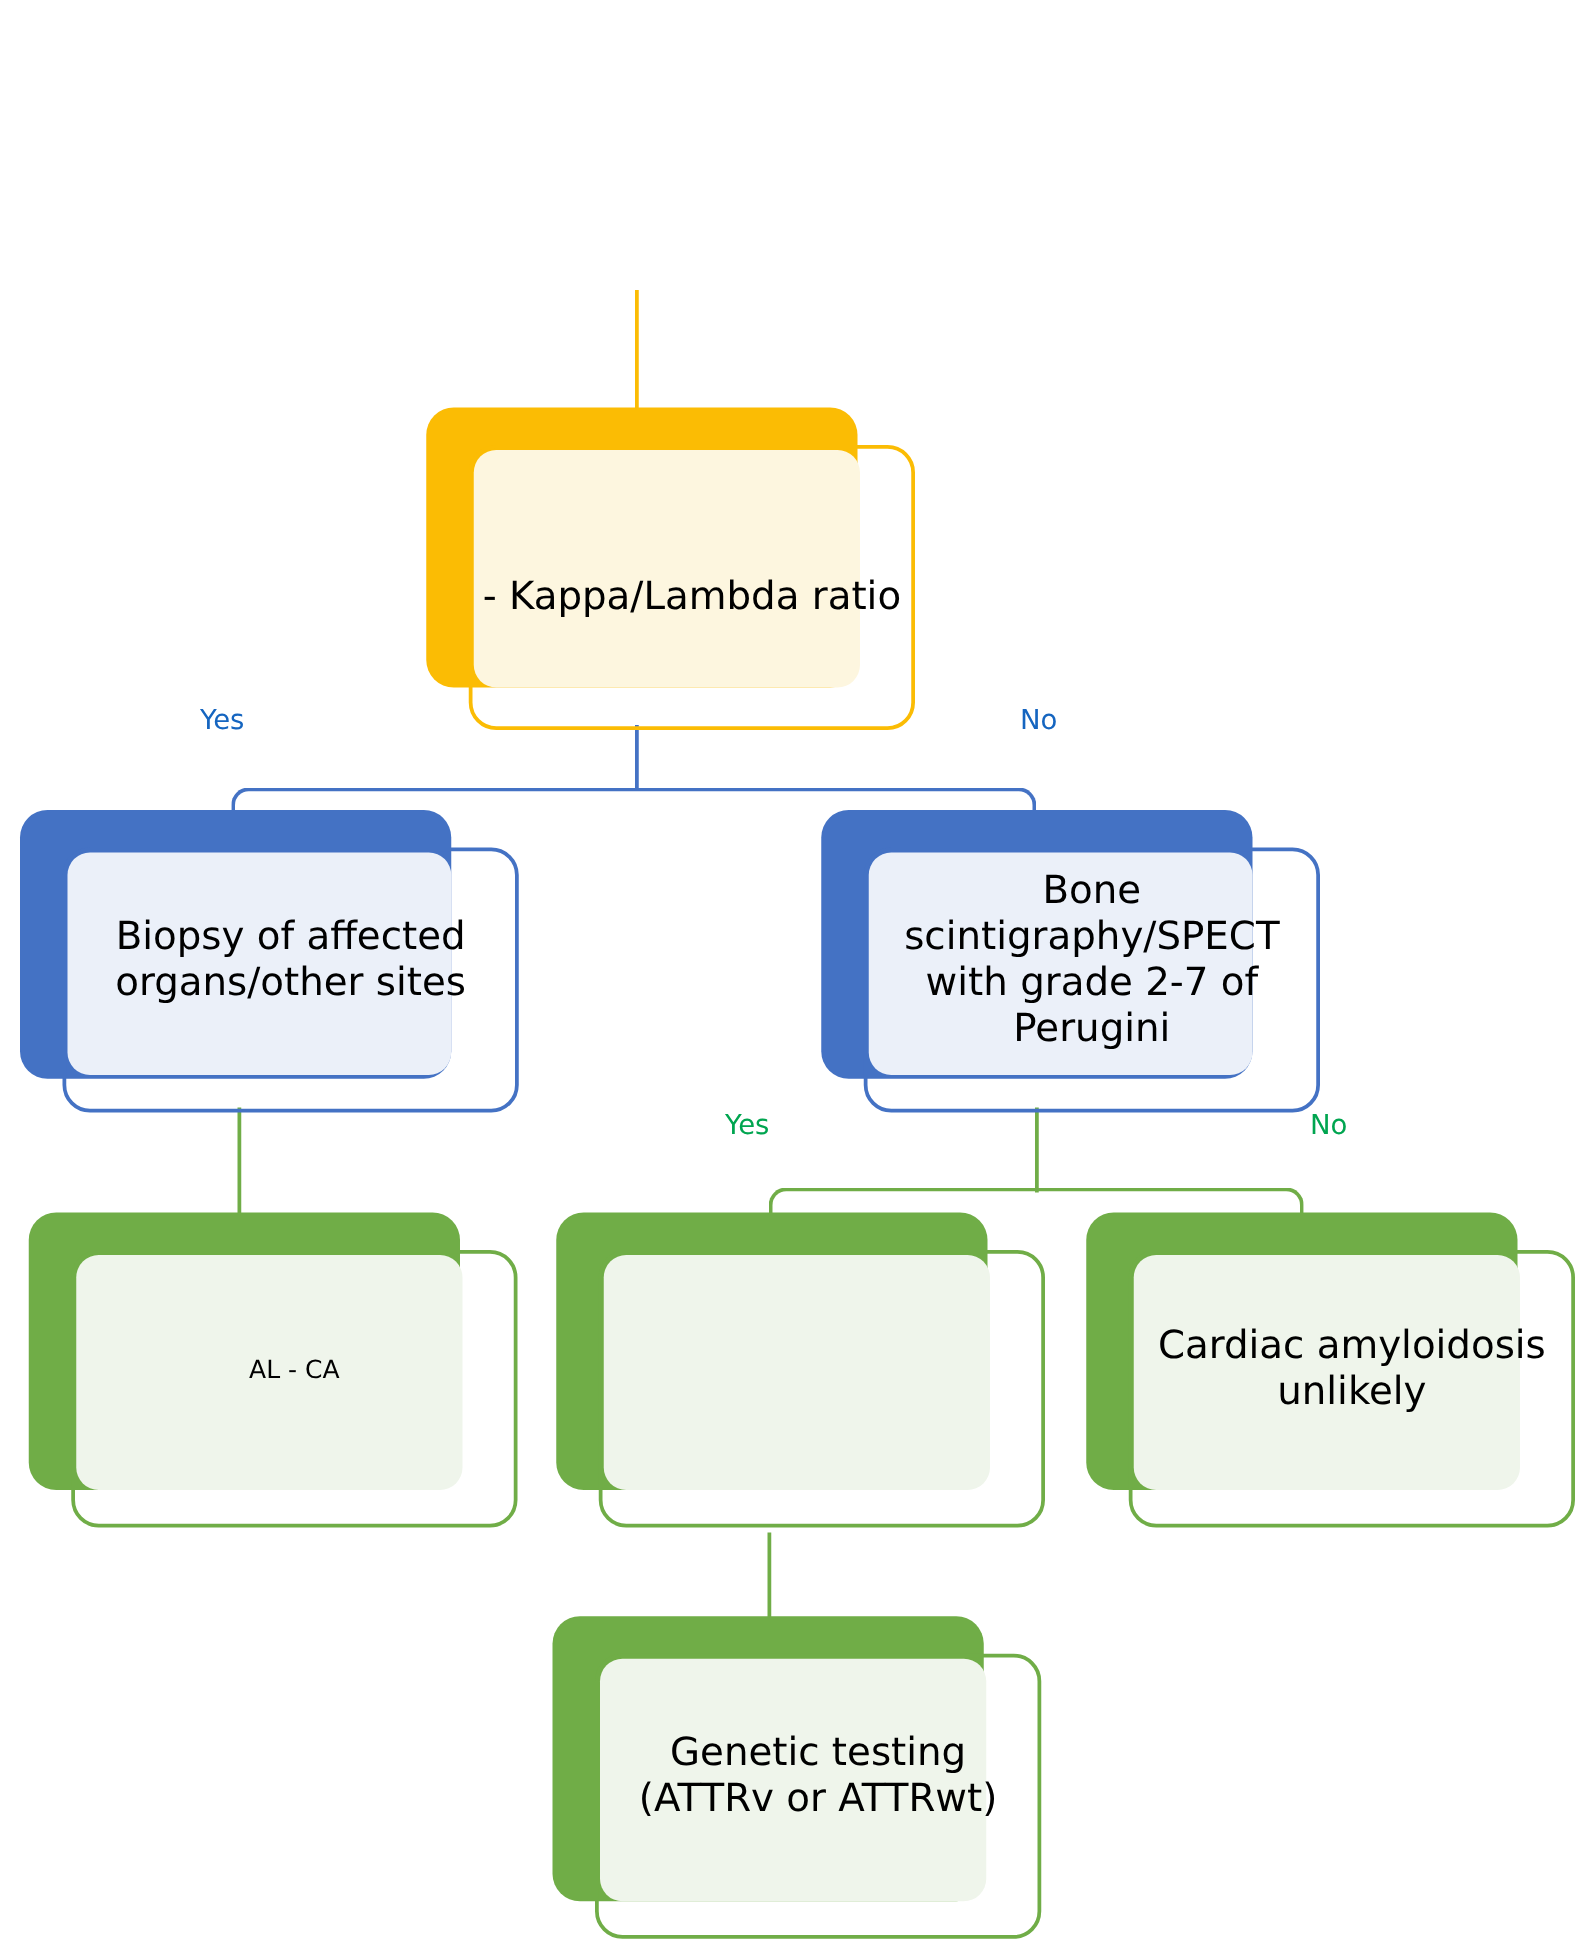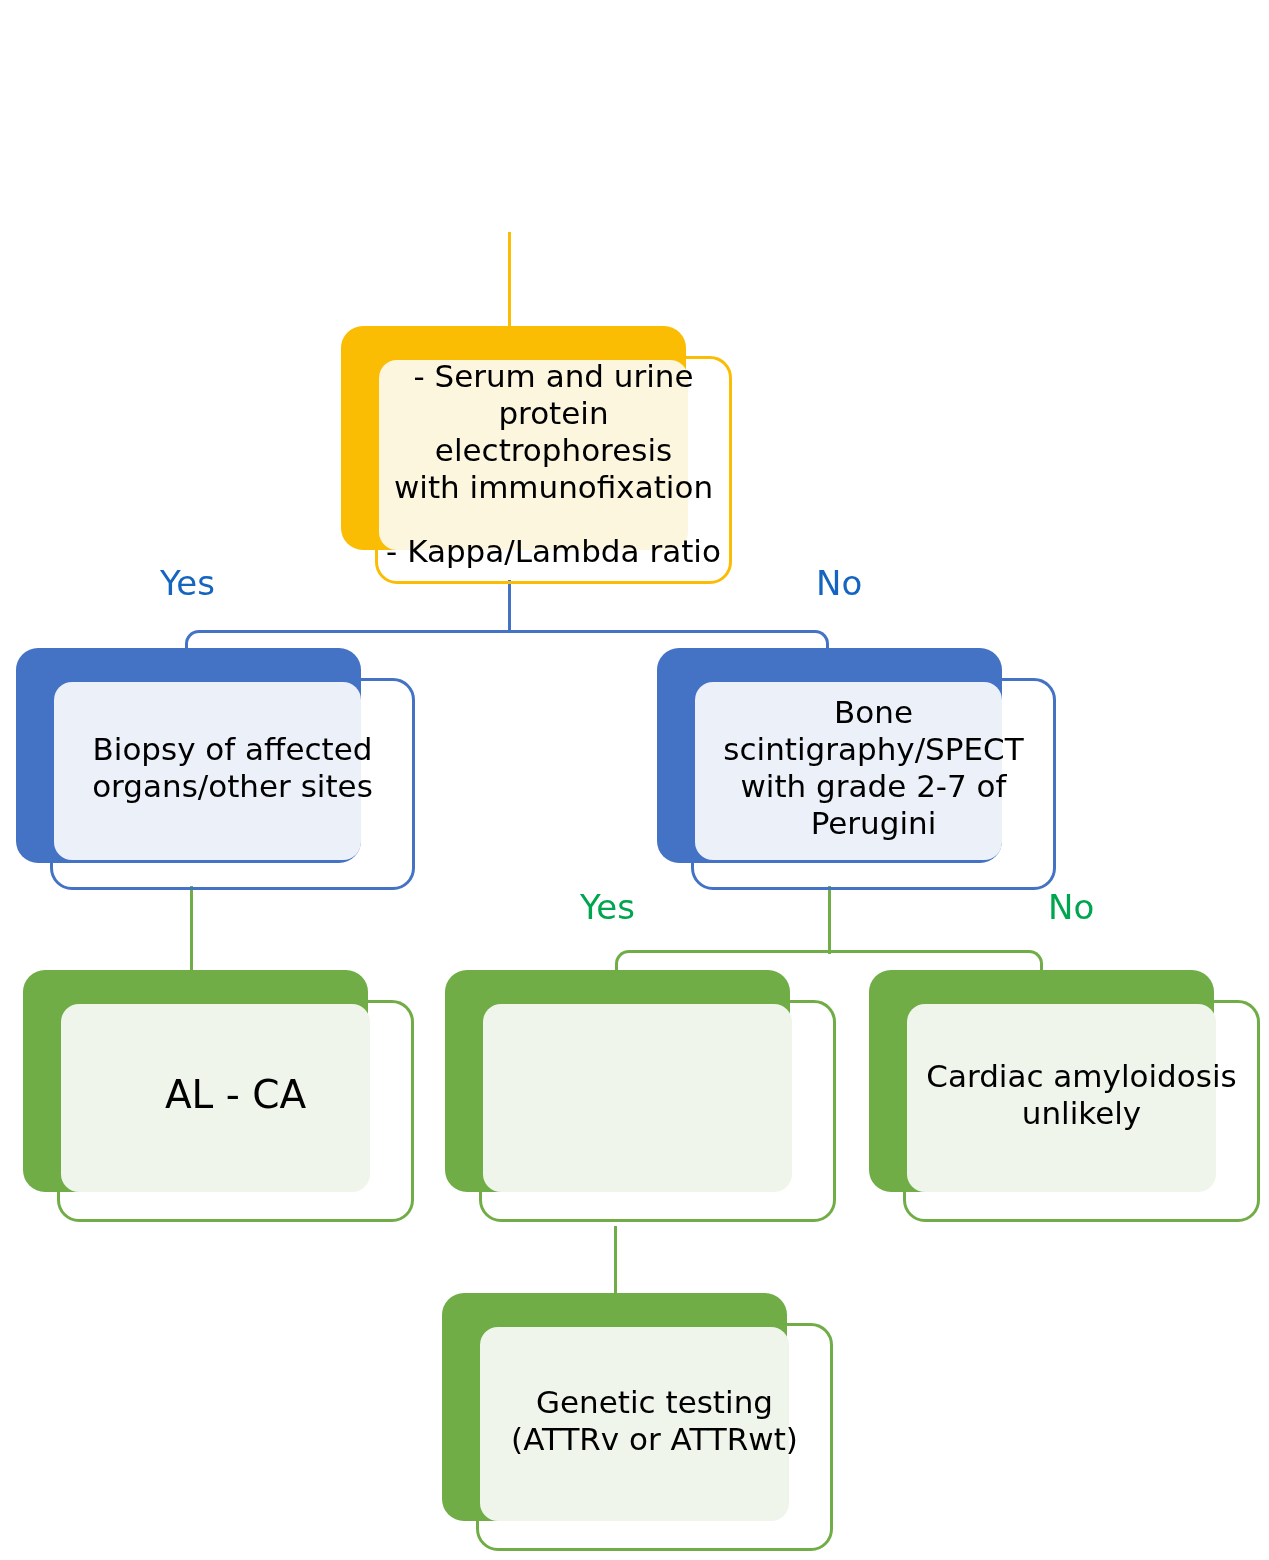--- a/index.html
+++ b/index.html
@@ -76,21 +76,21 @@
     border-radius: 14px 14px 0 0;
     box-sizing: border-box;
     background: transparent;
   }
   .branch.blue  { border-color: #4472C4; }
   .branch.green { border-color: #70AD47; }
 
   
   .edgelabel {
     position: absolute;
-    font-size: 34px;
+    font-size: 22px;
     line-height: 1;
     white-space: nowrap;
   }
   .edgelabel.blue  { color: #1565C0; }
   .edgelabel.green { color: #00A550; }
 </style>
 </head>
 <body>
 
 <div id="canvas">
@@ -106,23 +106,20 @@
   <div class="branch green" style="left:615px; top:950px; width:428px; height:24px;"></div>
 
   <div class="conn v green" style="left:614px; top:1226px; height:70px;"></div>
 
 
   <div class="node" style="left:341px; top:326px; width:392px; height:260px;">
     <div class="back" style="left:0px; top:0px; width:345px; height:224px; background:#FBBC04;"></div>
     <div class="front" style="left:34px; top:30px; width:357px; height:228px; border-color:#FBBC04;"></div>
     <div class="tint" style="left:38px; top:34px; width:309px; height:190px; background:#FDF6DF;"></div>
     <div class="label" style="left:34px; top:30px; width:357px; height:216px; font-size:31px; padding:0 4px;">
-      <div style="white-space:pre-line;">- Serum and urine
-protein electrophoresis
-with immunofixation</div>
       <div class="line2" style="white-space:pre-line;">- Kappa/Lambda ratio</div>
     </div>
   </div>
 
   <div class="edgelabel blue" style="left:160px; top:566px;">Yes</div>
   <div class="edgelabel blue" style="left:816px; top:566px;">No</div>
 
   <div class="node" style="left:16px; top:648px; width:400px; height:245px;">
     <div class="back" style="left:0px; top:0px; width:345px; height:215px; background:#4472C4;"></div>
     <div class="front" style="left:34px; top:30px; width:365px; height:212px; border-color:#4472C4;"></div>
@@ -141,21 +138,21 @@
 Perugini</div>
   </div>
 
   <div class="edgelabel green" style="left:580px; top:890px;">Yes</div>
   <div class="edgelabel green" style="left:1048px; top:890px;">No</div>
 
   <div class="node" style="left:23px; top:970px; width:392px; height:253px;">
     <div class="back" style="left:0px; top:0px; width:345px; height:222px; background:#70AD47;"></div>
     <div class="front" style="left:34px; top:30px; width:357px; height:222px; border-color:#70AD47;"></div>
     <div class="tint" style="left:38px; top:34px; width:309px; height:188px; background:#EFF5EB;"></div>
-    <div class="label" style="left:34px; top:30px; width:357px; height:190px; font-size:39px;">AL - CA</div>
+    <div class="label" style="left:34px; top:30px; width:357px; height:190px; font-size:20px;">AL - CA</div>
   </div>
 
   <div class="node" style="left:445px; top:970px; width:392px; height:253px;">
     <div class="back" style="left:0px; top:0px; width:345px; height:222px; background:#70AD47;"></div>
     <div class="front" style="left:34px; top:30px; width:357px; height:222px; border-color:#70AD47;"></div>
     <div class="tint" style="left:38px; top:34px; width:309px; height:188px; background:#EFF5EB;"></div>
   </div>
 
   <div class="node" style="left:869px; top:970px; width:392px; height:253px;">
     <div class="back" style="left:0px; top:0px; width:345px; height:222px; background:#70AD47;"></div>

